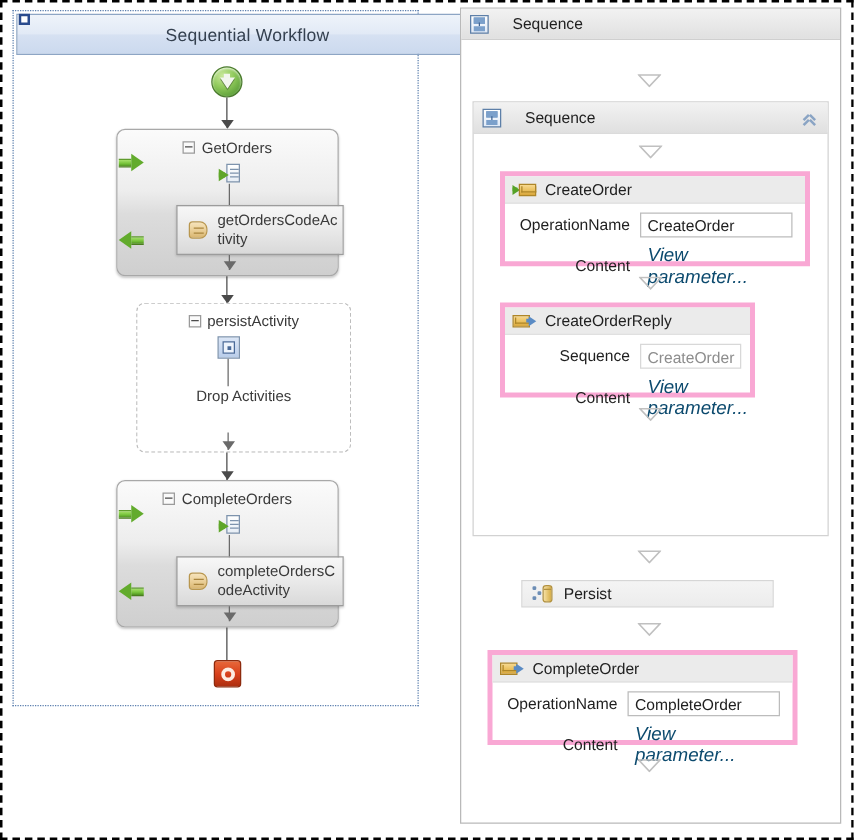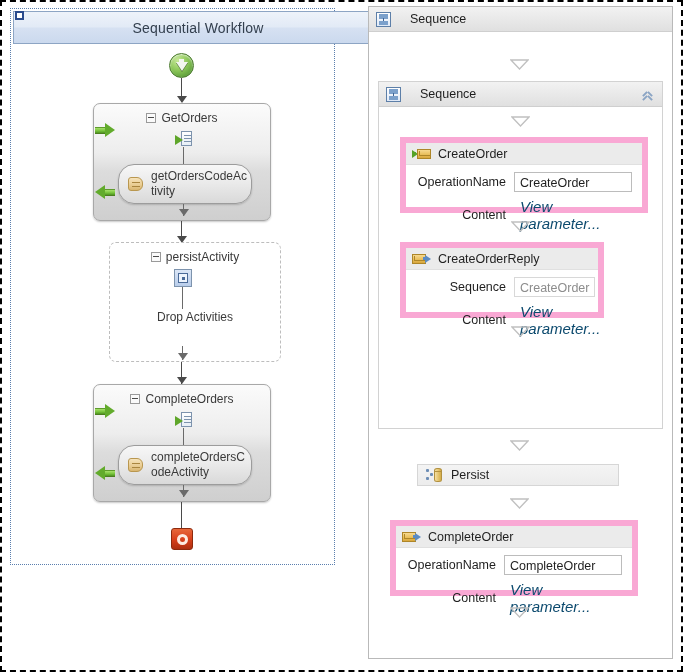--- a/index.html
+++ b/index.html
@@ -139,25 +139,25 @@
     background:linear-gradient(to bottom,#dbe6f6 0%,#b9cdea 100%);
     border:1px solid #7d93ad;box-sizing:border-box;
     display:flex;align-items:center;justify-content:center;}
   .persist3-icon .inner{
     width:10px;height:10px;border:1px solid #4a6a98;background:#eef4fc;box-sizing:border-box;
     position:relative;
   }
   .persist3-icon .inner:after{content:"";position:absolute;left:3px;top:3px;width:3px;height:3px;background:#4a6a98;}
 
   .leaf-activity{
-    position:absolute;border-radius:16px;box-sizing:border-box;
+    position:absolute;border-radius:0;box-sizing:border-box;
     background:linear-gradient(to bottom,#f7f7f7 0%,#ebebeb 45%,#d9d9d9 100%);
     border:1px solid #9c9c9c;
     box-shadow:0 1px 2px rgba(0,0,0,.18);
-    display:flex;align-items:center;
+    display:flex;align-items:center;margin-left:23px;
   }
   .leaf-label{font-size:12px;color:#3a3a3a;line-height:15px;}
   .drop-text{
     position:absolute;width:100%;text-align:center;font-size:12px;color:#3a3a3a;line-height:17px;
   }
 
   
   #wf4-panel{
     position:absolute;left:368px;top:6px;width:305px;height:653px;
     border:1px solid #b9b9b9;background:#ffffff;box-sizing:border-box;
@@ -192,21 +192,21 @@
 
   .wf4-inner-seq{
     position:absolute;border:1px solid #d2d2d2;background:#ffffff;box-sizing:border-box;
   }
   .tri-outline{
     position:absolute;width:19px;height:11px;
   }
   .tri-outline svg{display:block;}
 
   .msg-activity{
-    position:absolute;border:6px solid #f9a8d4;background:#ffffff;box-sizing:border-box;
+    position:absolute;border:4px solid #f9a8d4;background:#ffffff;box-sizing:border-box;
   }
   .msg-header{
     height:22px;background:#ebebeb;border-bottom:1px solid #e0e0e0;box-sizing:border-box;
     display:flex;align-items:center;padding-left:6px;gap:7px;
   }
   .msg-title{font-size:12.5px;color:#1f1f1f;}
   .msg-body{padding:7px 10px 8px 4px;}
   .field-row{display:flex;align-items:center;margin-bottom:6px;}
   .field-label{
     width:96px;text-align:right;padding-right:8px;font-size:12.5px;color:#1f1f1f;flex:0 0 auto;

